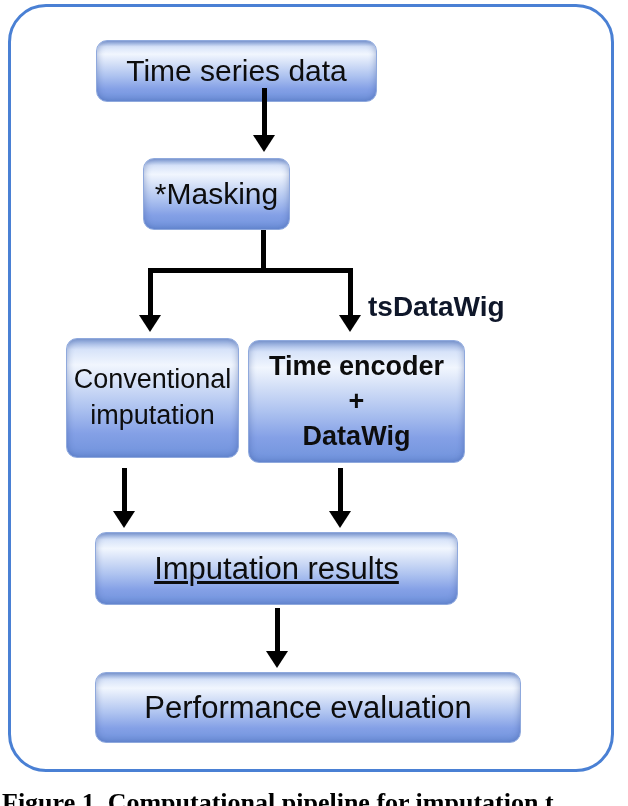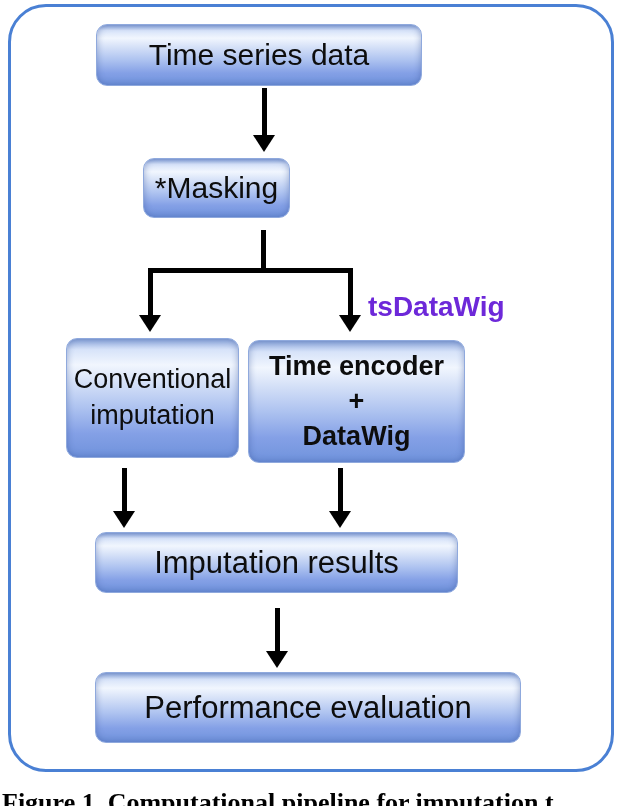--- a/index.html
+++ b/index.html
@@ -31,21 +31,21 @@
     text-align:center;
     color:#0d0d0d;
     white-space:pre-line;
   }
   .t30{font-size:30px;}
   .t27{font-size:27px;line-height:1.32;}
   .t27b{font-size:27px;line-height:1.3;font-weight:bold;}
   .t31{font-size:31px;}
   .edge-label{
     position:absolute;
-    font-size:28px;font-weight:bold;color:#6d28d9;
+    font-size:28px;font-weight:bold;color:#0f172a;
     white-space:nowrap;
   }
   .line{position:absolute;background:#000;}
   .varrow{
     position:absolute;width:22px;
     display:flex;flex-direction:column;align-items:center;
   }
   .varrow .shaft{width:5px;flex:1;background:#000;}
   .varrow .head{
     width:0;height:0;
@@ -63,30 +63,30 @@
     white-space:nowrap;
   }
 </style>
 </head>
 <body>
 
 <div class="canvas">
 
   <div class="frame"></div>
 
-  <div class="node t30" style="left:96px;top:24px;width:326px;height:62px;">
+  <div class="node t30" style="left:96px;top:40px;width:281px;height:62px;">
     <span>Time series data</span>
   </div>
 
   <div class="varrow" style="left:253px;top:88px;height:64px;">
     <div class="shaft"></div>
     <div class="head"></div>
   </div>
 
-  <div class="node t30" style="left:143px;top:158px;width:147px;height:60px;">
+  <div class="node t30" style="left:143px;top:158px;width:147px;height:72px;">
     <span>*Masking</span>
   </div>
 
   <div class="line" style="left:261px;top:230px;width:5px;height:43px;"></div>
   <div class="line" style="left:148px;top:268px;width:204px;height:5px;"></div>
 
   <div class="varrow" style="left:139px;top:268px;height:64px;">
     <div class="shaft"></div>
     <div class="head"></div>
   </div>
@@ -112,21 +112,21 @@
   <div class="varrow" style="left:113px;top:468px;height:60px;">
     <div class="shaft"></div>
     <div class="head"></div>
   </div>
 
   <div class="varrow" style="left:329px;top:468px;height:60px;">
     <div class="shaft"></div>
     <div class="head"></div>
   </div>
 
-  <div class="node t31" style="left:95px;top:532px;width:363px;height:61px;">
+  <div class="node t31" style="left:95px;top:532px;width:363px;height:73px;text-decoration:underline;">
     <span>Imputation results</span>
   </div>
 
   <div class="varrow" style="left:266px;top:608px;height:60px;">
     <div class="shaft"></div>
     <div class="head"></div>
   </div>
 
   <div class="node t31" style="left:95px;top:672px;width:426px;height:71px;">
     <span>Performance evaluation</span>

